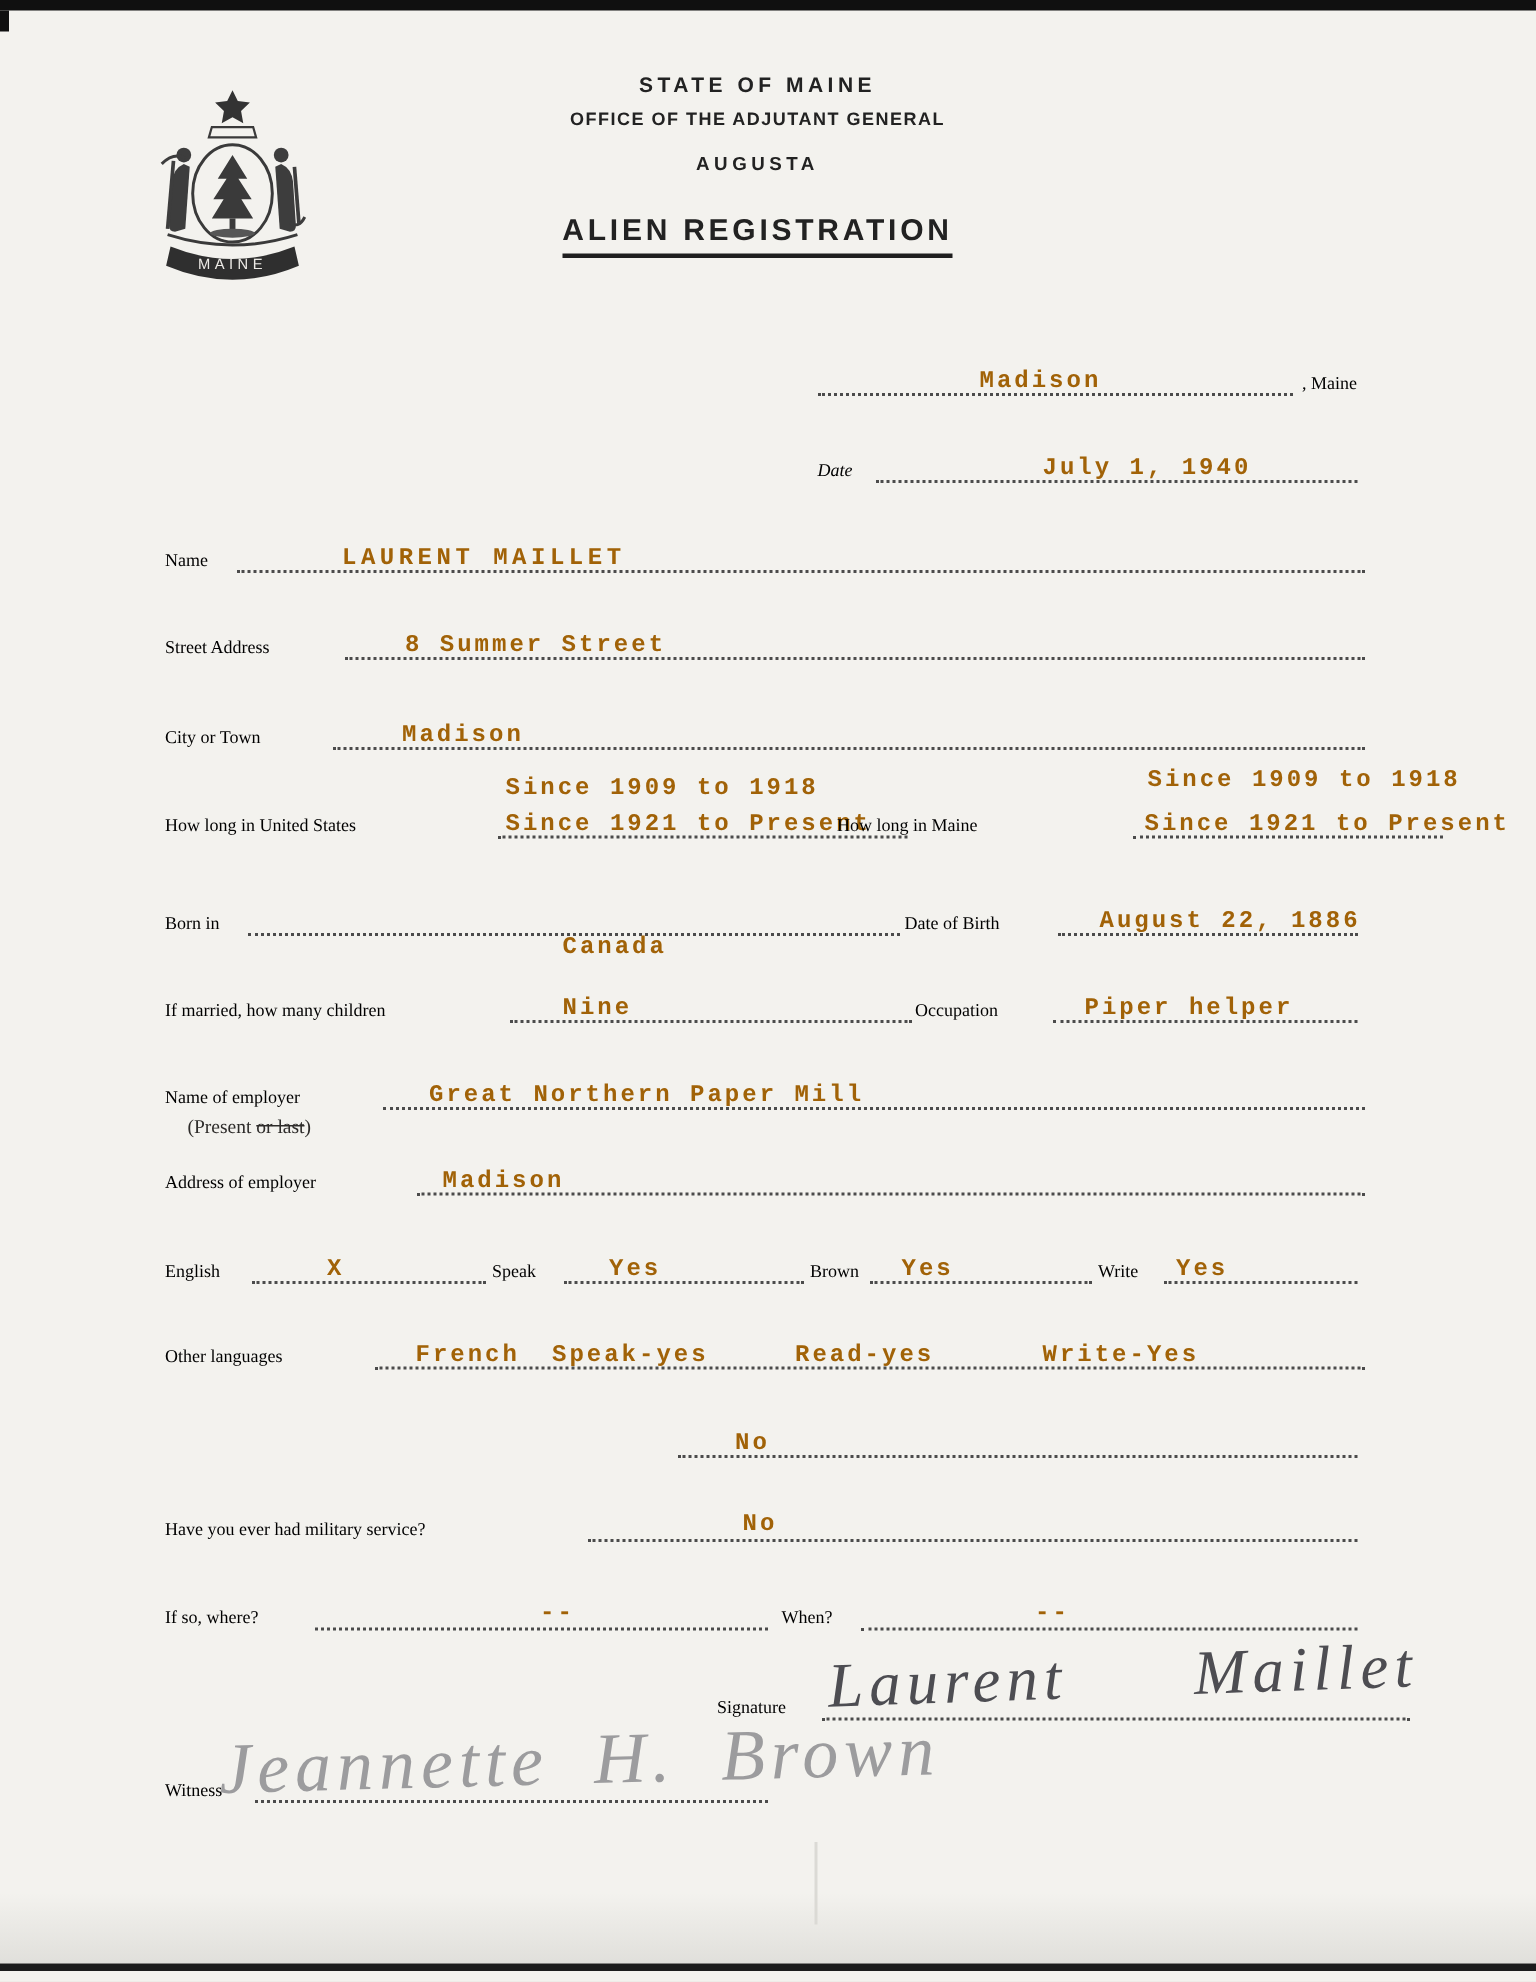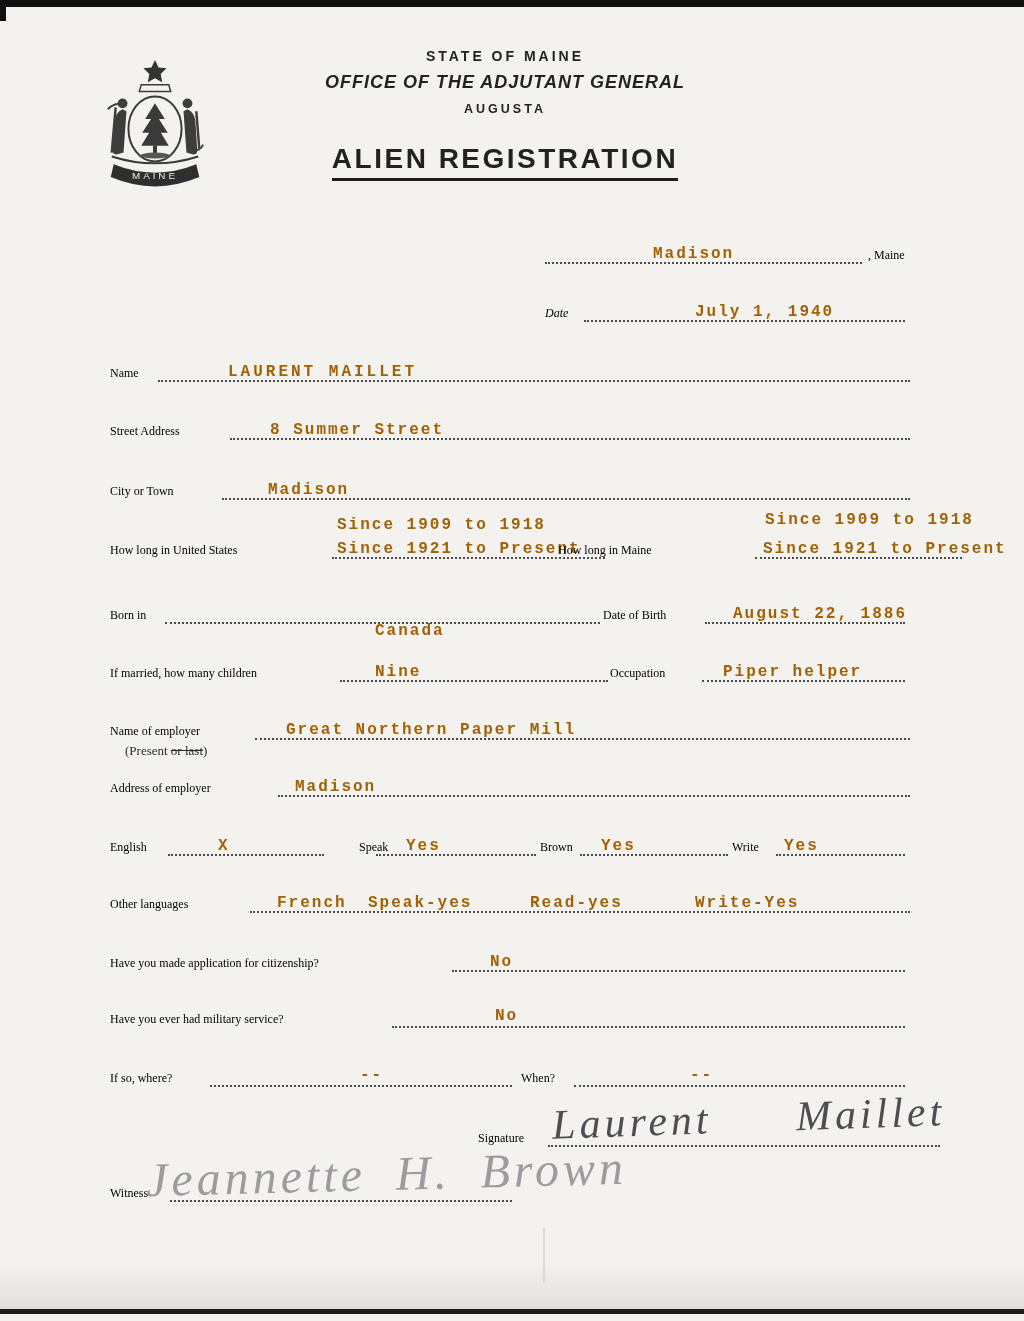--- a/index.html
+++ b/index.html
@@ -16,24 +16,24 @@
   .edge-notch{position:absolute;left:0;top:7px;width:6px;height:14px;background:#101010;}
   .edge-bottom{position:absolute;left:0;top:1309px;width:1024px;height:5px;background:#1c1c1c;}
   .edge-shade{position:absolute;left:0;top:1262px;width:1024px;height:47px;
     background:linear-gradient(to bottom, rgba(0,0,0,0) 0%, rgba(60,58,52,0.10) 100%);}
   .crease{position:absolute;left:543px;top:1228px;width:2px;height:55px;background:#dbdad5;}
 
   
   .hdr{position:absolute;left:285px;top:0;width:440px;text-align:center;
     font-family:"Liberation Sans", sans-serif;color:#222;font-weight:700;}
   .hdr-state{position:absolute;left:0;top:48px;width:440px;font-size:14px;letter-spacing:3px;}
-  .hdr-office{position:absolute;left:0;top:72px;width:440px;font-size:18px;letter-spacing:1px;font-style:italic;}
+  .hdr-office{position:absolute;left:0;top:72px;width:440px;font-size:12px;letter-spacing:1px;}
   .hdr-city{position:absolute;left:0;top:102px;width:440px;font-size:12.5px;letter-spacing:3px;}
   .hdr-title-wrap{position:absolute;left:0;top:143px;width:440px;}
-  .hdr-title{display:inline-block;font-size:28px;letter-spacing:2.5px;
+  .hdr-title{display:inline-block;font-size:20px;letter-spacing:2.5px;
     border-bottom:3px solid #1e1e1e;padding-bottom:3px;}
   .seal{position:absolute;left:96px;top:58px;width:118px;height:134px;}
 
   
   .lbl{position:absolute;font-size:12px;line-height:20px;color:#000000;white-space:nowrap;}
   .dots{position:absolute;height:0;border-bottom:2px dotted #4b4b4b;}
   .typed{position:absolute;font-family:"Liberation Mono", monospace;font-weight:700;
     font-size:16px;line-height:20px;letter-spacing:2px;color:#a16207;white-space:pre;}
   .typed.wide{letter-spacing:3px;}
   .subnote{position:absolute;font-size:13px;line-height:15px;color:#2e2c2a;}
@@ -131,38 +131,37 @@
   <span class="typed" style="left:286px;top:720px;">Great Northern Paper Mill</span>
   <span class="subnote" style="left:125px;top:743px;"><span>(Present </span><span class="struck">or last</span><span>)</span></span>
 
   <span class="lbl" style="left:110px;top:778px;">Address of employer</span>
   <div class="dots" style="left:278px;top:795px;width:632px;"></div>
   <span class="typed" style="left:295px;top:777px;">Madison</span>
 
   <span class="lbl" style="left:110px;top:837px;">English</span>
   <div class="dots" style="left:168px;top:854px;width:156px;"></div>
   <span class="typed" style="left:218px;top:836px;">X</span>
-  <span class="lbl" style="left:328px;top:837px;margin-left:31px;">Speak</span>
+  <span class="lbl" style="left:328px;top:837px;">Speak</span>
   <div class="dots" style="left:376px;top:854px;width:160px;"></div>
   <span class="typed" style="left:406px;top:836px;">Yes</span>
   <span class="lbl" style="left:540px;top:837px;">Brown</span>
   <div class="dots" style="left:580px;top:854px;width:148px;"></div>
   <span class="typed" style="left:601px;top:836px;">Yes</span>
   <span class="lbl" style="left:732px;top:837px;">Write</span>
   <div class="dots" style="left:776px;top:854px;width:129px;"></div>
   <span class="typed" style="left:784px;top:836px;">Yes</span>
 
   <span class="lbl" style="left:110px;top:894px;">Other languages</span>
   <div class="dots" style="left:250px;top:911px;width:660px;"></div>
   <span class="typed" style="left:277px;top:893px;">French</span>
   <span class="typed" style="left:368px;top:893px;">Speak-yes</span>
   <span class="typed" style="left:530px;top:893px;">Read-yes</span>
   <span class="typed" style="left:695px;top:893px;">Write-Yes</span>
 
-  <span class="lbl" style="left:110px;top:953px;">Have you made application for citizenship?</span>
   <div class="dots" style="left:452px;top:970px;width:453px;"></div>
   <span class="typed" style="left:490px;top:952px;">No</span>
 
   <span class="lbl" style="left:110px;top:1009px;">Have you ever had military service?</span>
   <div class="dots" style="left:392px;top:1026px;width:513px;"></div>
   <span class="typed" style="left:495px;top:1006px;">No</span>
 
   <span class="lbl" style="left:110px;top:1068px;">If so, where?</span>
   <div class="dots" style="left:210px;top:1085px;width:302px;"></div>
   <span class="typed" style="left:360px;top:1065px;">--</span>

